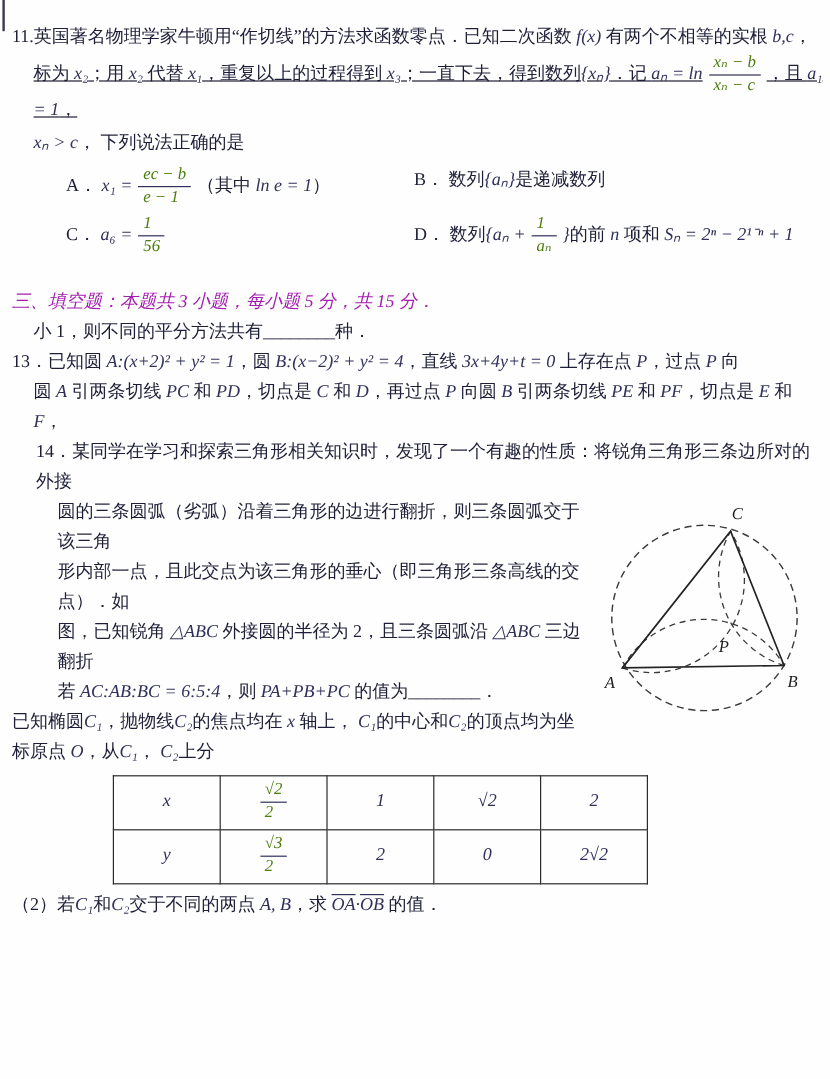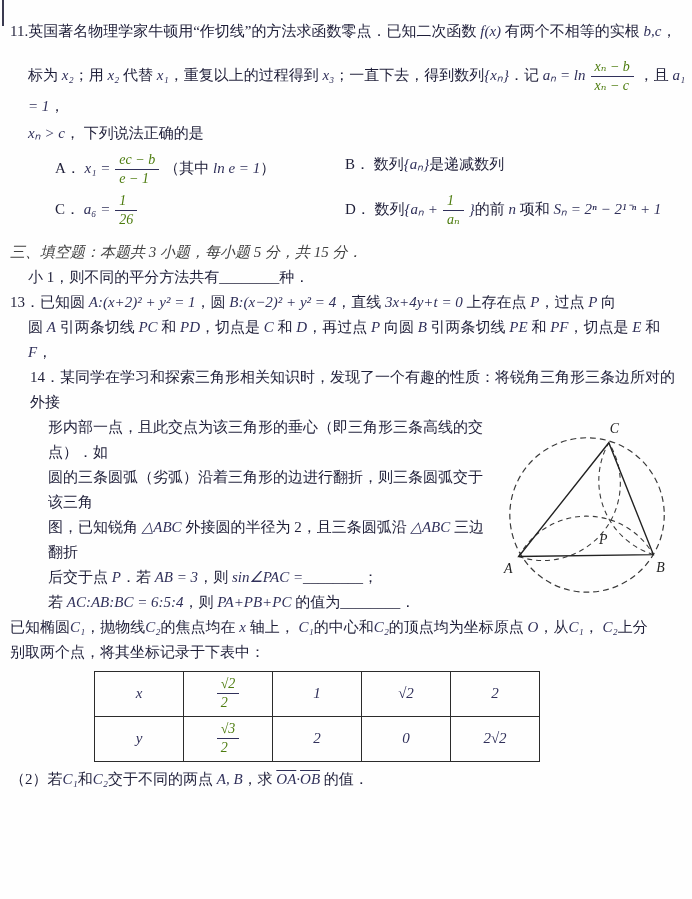--- a/index.html
+++ b/index.html
@@ -17,25 +17,25 @@
   .zh{color:#1e1e38;}
   .math{font-style:italic;color:#30305a;font-family:"Liberation Serif",serif;}
   .ov{text-decoration:overline;text-align:right;}
   .frac{
     display:inline-block;vertical-align:middle;text-align:left;
     margin:0 5px;line-height:1.15;font-style:italic;color:#4d7c0f;
     font-size:14px;
   }
   .frac .num{display:block;padding:0 4px 1px;border-bottom:1px solid #30305a;}
   .frac .den{display:block;padding:1px 4px 0;}
-  .q11-l3{margin:15px 0 2px;}
+  .q11-l3{margin:1px 0 2px;text-decoration:underline;}
   .q11-l4{margin-bottom:4px;}
-  .options{display:grid;grid-template-columns:290px 1fr;padding-left:45px;row-gap:6px;margin:6px 0 10px;}
+  .options{display:grid;grid-template-columns:290px 1fr;padding-left:45px;row-gap:6px;margin:6px 0 24px;}
   .opt{line-height:24px;}
-  .sec-heading{font-style:italic;line-height:26px;margin-top:2px;color:#404040;}
+  .sec-heading{font-style:italic;line-height:26px;margin-top:2px;color:#a21caf;}
   .indent{padding-left:18px;}
   .q14-wrap{position:relative;margin-left:20px;}
   .figure-box{float:right;width:190px;height:198px;margin:-2px 0 0 6px;}
   .clear{clear:both;}
   svg text{font-style:italic;font-size:14px;fill:#222;font-family:"Liberation Serif",serif;}
   .q15-table{border-collapse:collapse;margin:6px 0 4px 84px;}
   .q15-table td{
     border:1.6px solid #2b2b2b;width:88px;height:44px;
     text-align:center;vertical-align:middle;padding:0;
   }
@@ -49,21 +49,21 @@
 
 <div class="page">
 
   <div>
     <div class="line"><span class="zh">11.英国著名物理学家牛顿用“作切线”的方法求函数零点．已知二次函数 </span><span class="math">f(x)</span><span class="zh"> 有两个不相等的实根 </span><span class="math">b,c</span><span class="zh">，</span></div>
     <div class="line indent q11-l3"><span class="zh">标为 </span><span class="math">x₂</span><span class="zh">；用 </span><span class="math">x₂</span><span class="zh"> 代替 </span><span class="math">x₁</span><span class="zh">，重复以上的过程得到 </span><span class="math">x₃</span><span class="zh">；一直下去，得到数列</span><span class="math">{xₙ}</span><span class="zh">．记 </span><span class="math">aₙ = ln</span><span class="frac"><span class="num">xₙ − b</span><span class="den">xₙ − c</span></span><span class="zh">，且 </span><span class="math">a₁ = 1</span><span class="zh">，</span></div>
     <div class="line indent q11-l4"><span class="math">xₙ &gt; c</span><span class="zh">， 下列说法正确的是</span></div>
     <div class="options">
       <div class="opt"><span class="zh">A． </span><span class="math">x₁ =</span><span class="frac"><span class="num">ec − b</span><span class="den">e − 1</span></span><span class="zh">（其中 </span><span class="math">ln e = 1</span><span class="zh">）</span></div>
       <div class="opt"><span class="zh">B． 数列</span><span class="math">{aₙ}</span><span class="zh">是递减数列</span></div>
-      <div class="opt"><span class="zh">C． </span><span class="math">a₆ =</span><span class="frac"><span class="num">1</span><span class="den">26</span></span></div>
+      <div class="opt"><span class="zh">C． </span><span class="math">a₆ =</span><span class="frac"><span class="num">1</span><span class="den">56</span></span></div>
       <div class="opt"><span class="zh">D． 数列</span><span class="math">{aₙ +</span><span class="frac"><span class="num">1</span><span class="den">aₙ</span></span><span class="math">}</span><span class="zh">的前 </span><span class="math">n</span><span class="zh"> 项和 </span><span class="math">Sₙ = 2ⁿ − 2¹⁻ⁿ + 1</span></div>
     </div>
   </div>
 
   <div class="line sec-heading">三、填空题：本题共 3 小题，每小题 5 分，共 15 分．</div>
 
   <div>
     <div class="line indent"><span class="zh">小 1，则不同的平分方法共有________种．</span></div>
   </div>
 
@@ -84,31 +84,29 @@
         <path d="M 157 143 A 78 78 0 0 1 112 30" fill="none" stroke="#3a3a3a" stroke-width="1.1" stroke-dasharray="5 4"></path>
 
         <path d="M 21 145 L 112 30 L 157 143 Z" fill="none" stroke="#222222" stroke-width="1.4"></path>
 
         <text x="6" y="162">A</text>
         <text x="160" y="161">B</text>
         <text x="113" y="20">C</text>
         <text x="102" y="132">P</text>
       </svg>
     </div>
+    <div class="line indent"><span class="zh">圆的三条圆弧（劣弧）沿着三角形的边进行翻折，则三条圆弧交于该三角</span></div>
     <div class="line indent"><span class="zh">形内部一点，且此交点为该三角形的垂心（即三角形三条高线的交点）．如</span></div>
-    <div class="line indent"><span class="zh">圆的三条圆弧（劣弧）沿着三角形的边进行翻折，则三条圆弧交于该三角</span></div>
     <div class="line indent"><span class="zh">图，已知锐角 </span><span class="math">△ABC</span><span class="zh"> 外接圆的半径为 2，且三条圆弧沿 </span><span class="math">△ABC</span><span class="zh"> 三边翻折</span></div>
-    <div class="line indent"><span class="zh">后交于点 </span><span class="math">P</span><span class="zh">．若 </span><span class="math">AB = 3</span><span class="zh">，则 </span><span class="math">sin∠PAC =</span><span class="zh">________；</span></div>
     <div class="line indent"><span class="zh">若 </span><span class="math">AC:AB:BC = 6:5:4</span><span class="zh">，则 </span><span class="math">PA+PB+PC</span><span class="zh"> 的值为________．</span></div>
   </div>
 
 
   <div>
     <div class="line"><span class="zh">已知椭圆</span><span class="math">C₁</span><span class="zh">，抛物线</span><span class="math">C₂</span><span class="zh">的焦点均在 </span><span class="math">x</span><span class="zh"> 轴上， </span><span class="math">C₁</span><span class="zh">的中心和</span><span class="math">C₂</span><span class="zh">的顶点均为坐标原点 </span><span class="math">O</span><span class="zh">，从</span><span class="math">C₁</span><span class="zh">， </span><span class="math">C₂</span><span class="zh">上分</span></div>
-    <div class="line"><span class="zh">别取两个点，将其坐标记录于下表中：</span></div>
 
     <table class="q15-table">
       <tbody>
           <tr>
         <td><span class="math">x</span></td>
         <td><span class="frac"><span class="num">√2</span><span class="den">2</span></span></td>
         <td><span class="math">1</span></td>
         <td><span class="math">√2</span></td>
         <td><span class="math">2</span></td>
       </tr>

